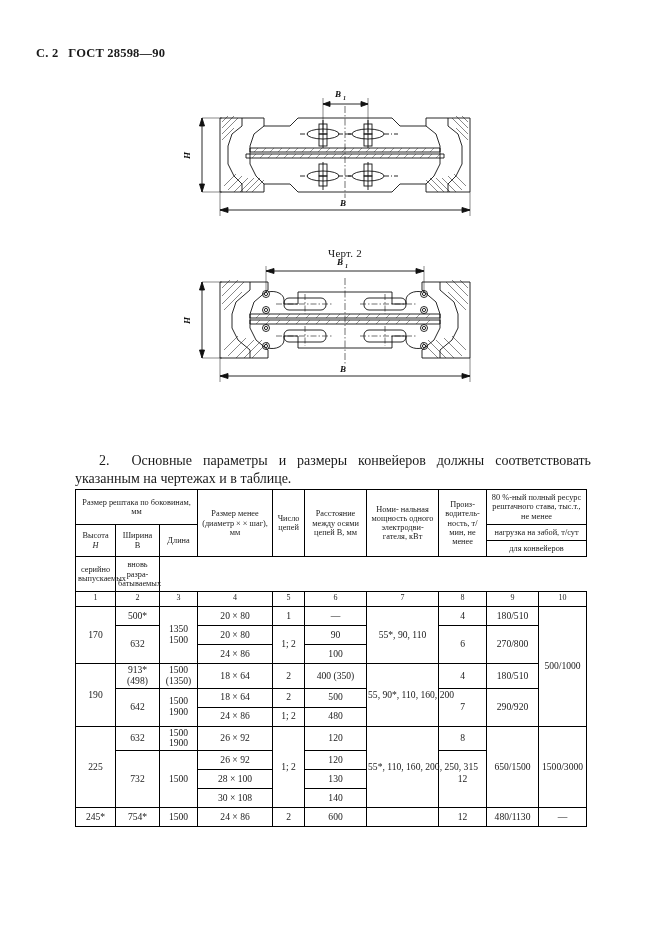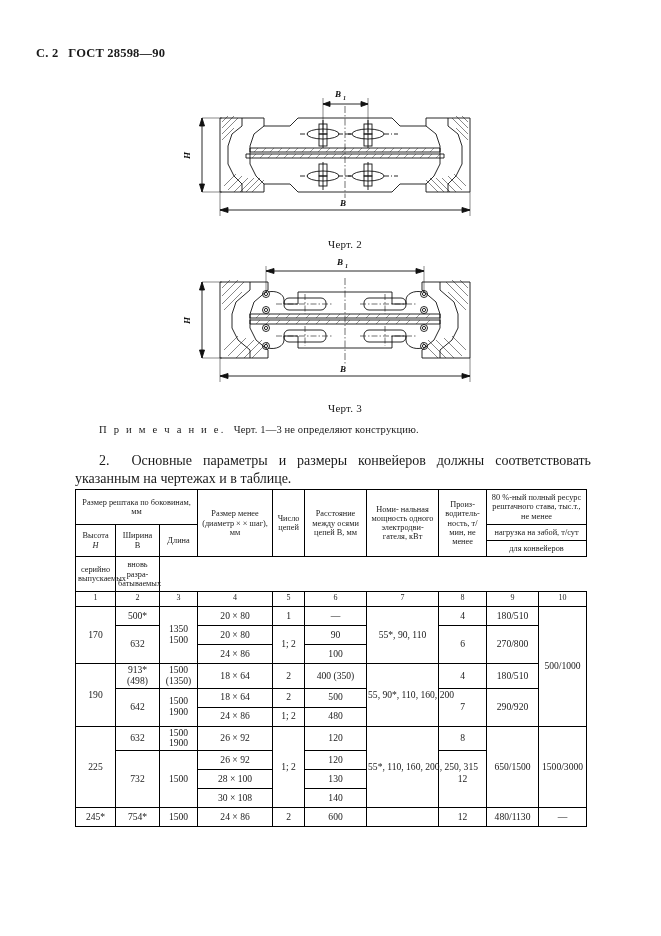--- a/index.html
+++ b/index.html
@@ -35,21 +35,21 @@
 
   
   .figure-block {
     position: absolute;
     text-align: center;
   }
   #figure2-block { left: 180px; top: 86px; width: 330px; }
   #figure3-block { left: 180px; top: 258px; width: 330px; }
   .fig-caption {
     font-size: 11px;
-    margin-top: 12px;
+    margin-top: 21px;
     letter-spacing: 0.2px;
   }
   .fig-svg { display: block; }
 
   
   .note {
     position: absolute;
     left: 99px;
     top: 424px;
     font-size: 10.6px;
@@ -394,28 +394,22 @@
         <path d="M22,24 L19.5,32 L24.5,32 Z" fill="#111"></path>
         <path d="M22,100 L19.5,92 L24.5,92 Z" fill="#111"></path>
         <line x1="22" y1="24" x2="42" y2="24" stroke-width="0.5"></line>
         <line x1="22" y1="100" x2="42" y2="100" stroke-width="0.5"></line>
       </g>
       <text x="157" y="7" font-family="Liberation Serif, serif" font-size="9" font-style="italic" font-weight="bold" fill="#111">B</text>
       <text x="165" y="10" font-family="Liberation Serif, serif" font-size="6" font-style="italic" font-weight="bold" fill="#111">1</text>
       <text x="160" y="114" font-family="Liberation Serif, serif" font-size="9" font-style="italic" font-weight="bold" fill="#111">B</text>
       <text x="10" y="66" font-family="Liberation Serif, serif" font-size="9" font-style="italic" font-weight="bold" fill="#111" transform="rotate(-90 10 66)">H</text>
     </svg>
-    <div class="fig-caption">Черт. 3</div>
   </div>
 
-  <div class="note">
-    <span class="spaced">П р и м е ч а н и е.</span>
-    <span>&nbsp;</span>
-    <span>Черт. 1—3 не определяют конструкцию.</span>
-  </div>
 
   <div class="clause">
     <span class="indent"></span><span>2.</span><span>&nbsp;&nbsp;</span><span>Основные параметры и размеры конвейеров должны соответствовать указанным на чертежах и в таблице.</span>
   </div>
 
   <table id="spec-table">
     <colgroup>
       <col style="width:40px">
         <col style="width:44px">
         <col style="width:38px">

